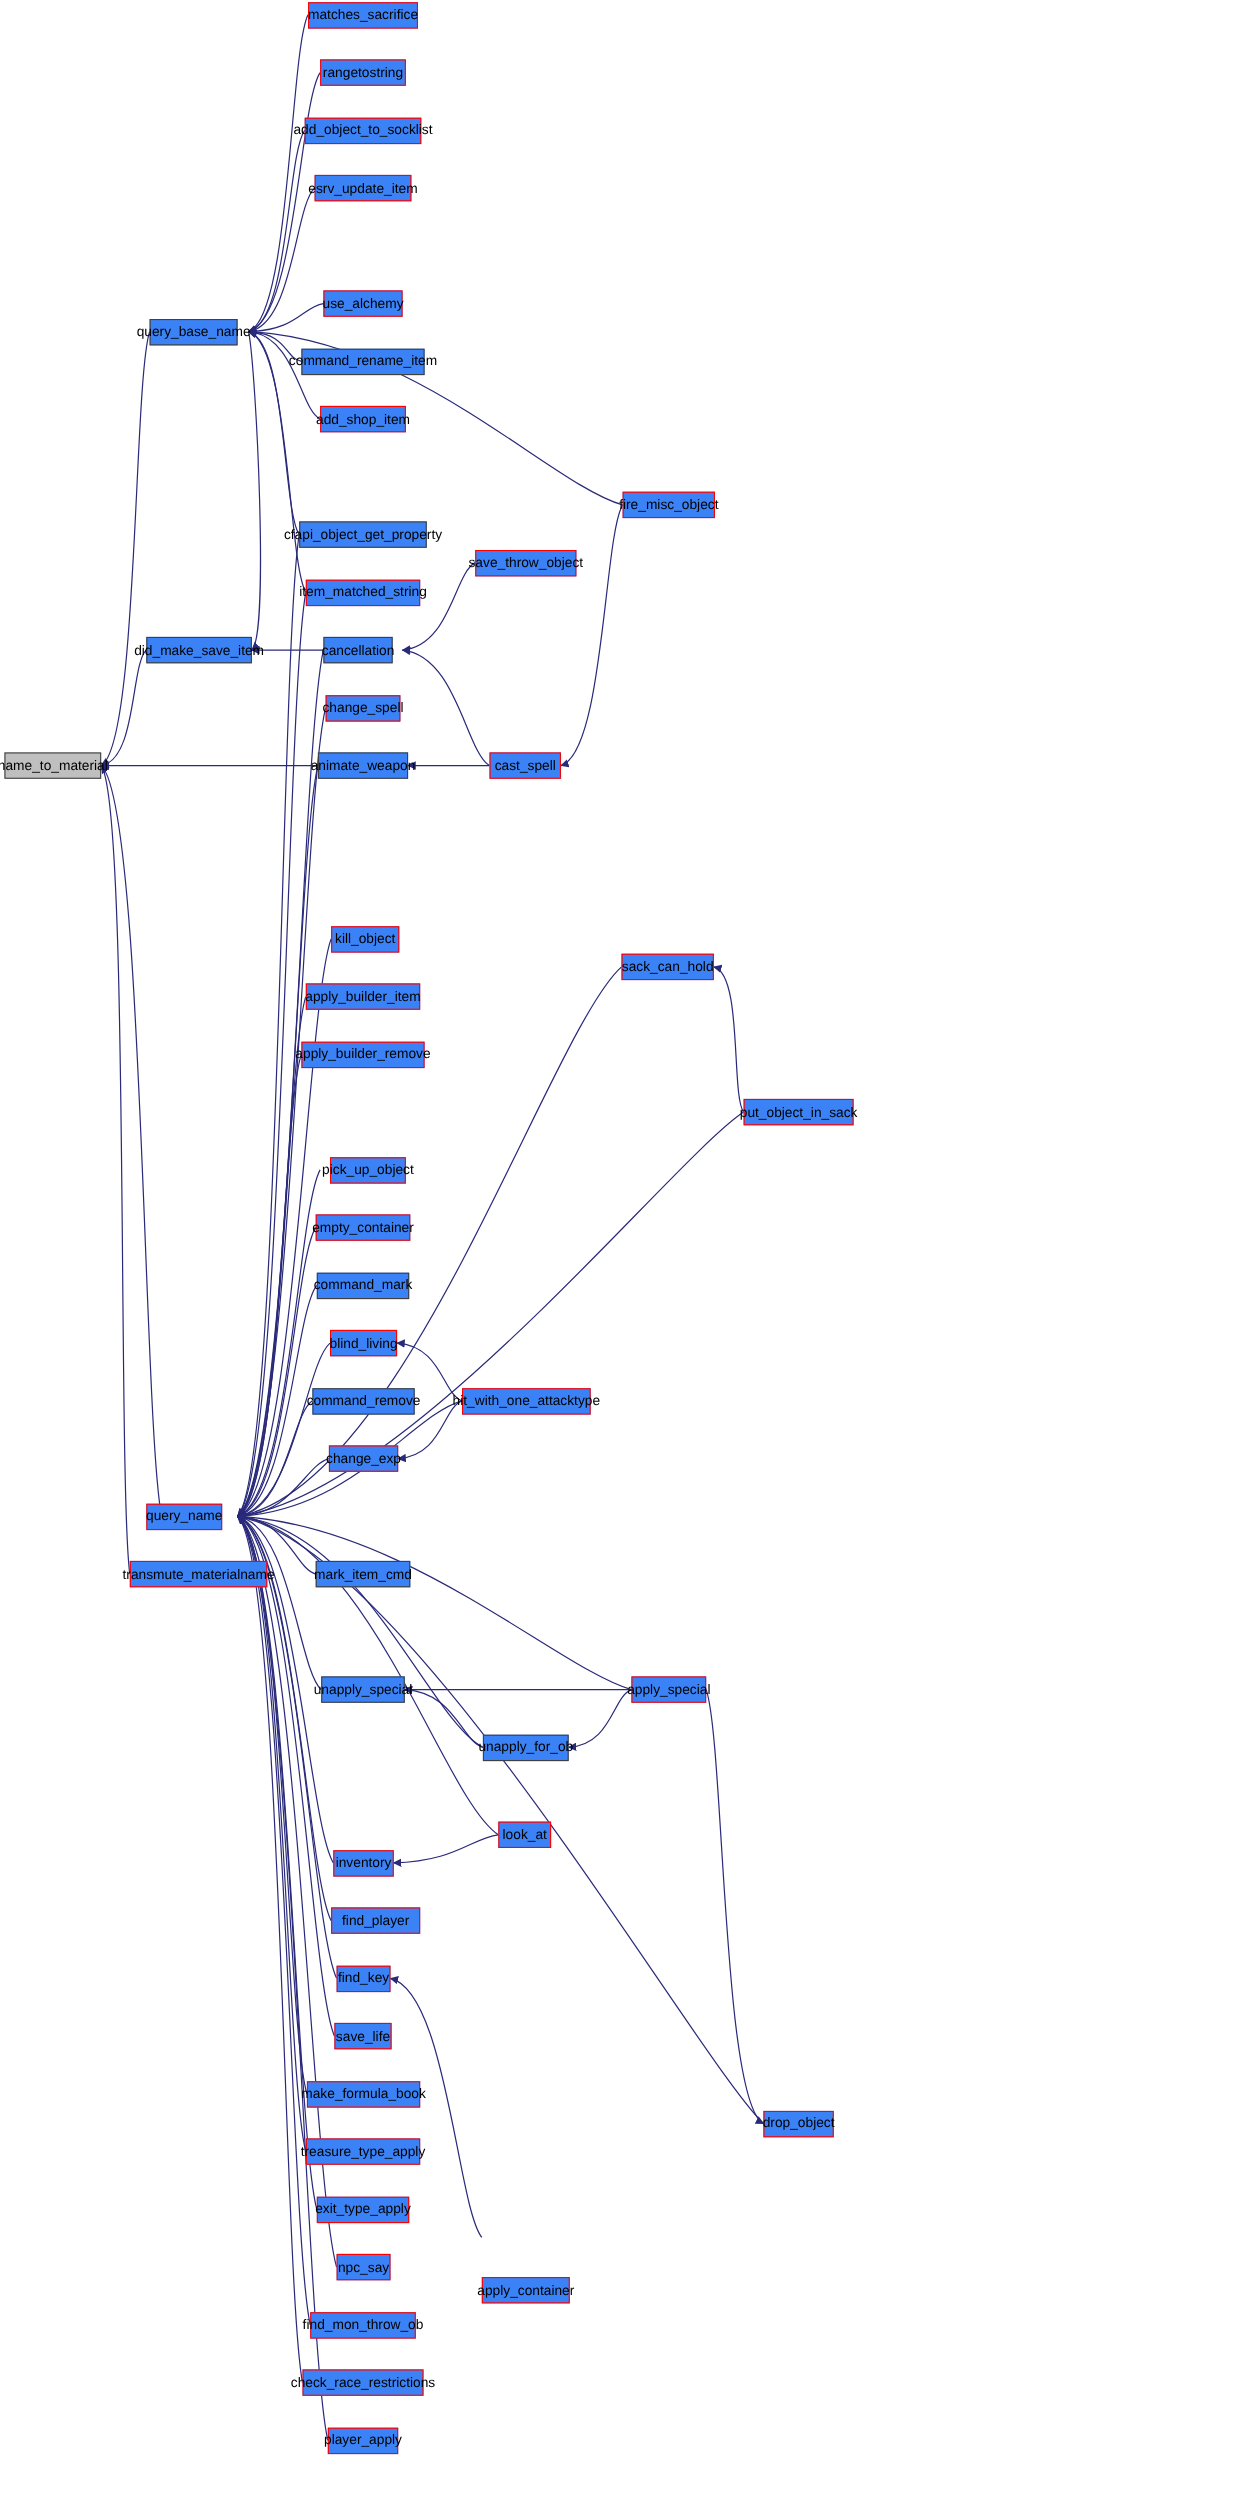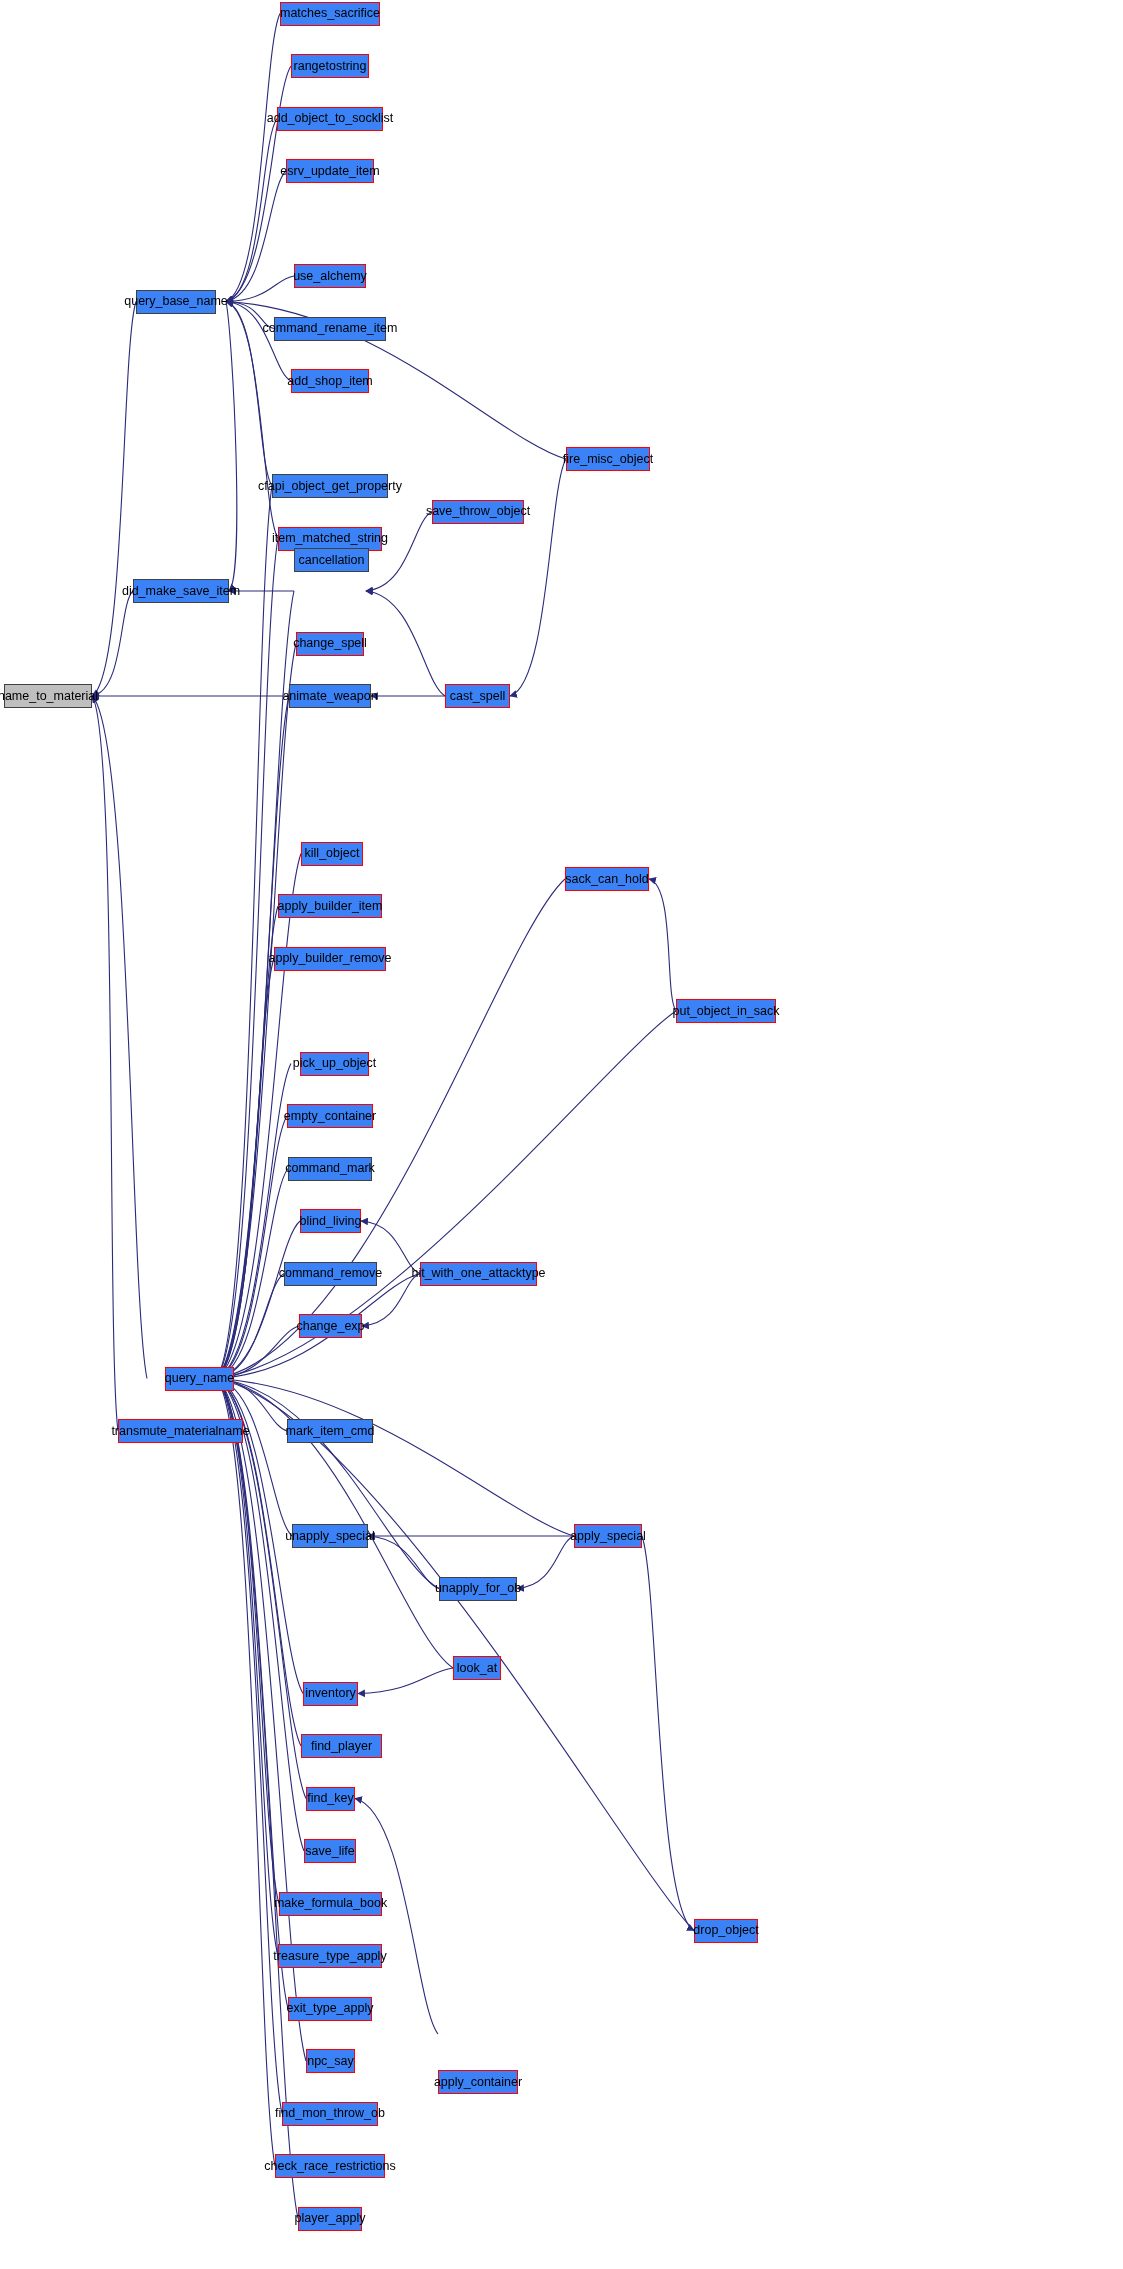--- a/index.html
+++ b/index.html
@@ -161,21 +161,21 @@
       </div>
       <div class="node" style="left: 432px; top: 499.5px; width: 92px;">
         <span class="node-label">save_throw_object</span>
       </div>
       <div class="node" style="left: 278px; top: 526.5px; width: 104px;">
         <span class="node-label">item_matched_string</span>
       </div>
       <div class="node black" style="left: 133px; top: 579px; width: 96px;">
         <span class="node-label">did_make_save_item</span>
       </div>
-      <div class="node black" style="left: 294px; top: 548px; width: 75px;">
+      <div class="node black" style="left: 294px; top: 579px; width: 63px;">
         <span class="node-label">cancellation</span>
       </div>
       <div class="node" style="left: 296px; top: 631.5px; width: 68px;">
         <span class="node-label">change_spell</span>
       </div>
       <div class="node root" style="left: 4px; top: 684px; width: 88px;">
         <span class="node-label">name_to_material</span>
       </div>
       <div class="node black" style="left: 289px; top: 684px; width: 82px;">
         <span class="node-label">animate_weapon</span>
@@ -212,21 +212,21 @@
       </div>
       <div class="node black" style="left: 284px; top: 1261.5px; width: 93px;">
         <span class="node-label">command_remove</span>
       </div>
       <div class="node" style="left: 420px; top: 1261.5px; width: 117px;">
         <span class="node-label">hit_with_one_attacktype</span>
       </div>
       <div class="node" style="left: 299px; top: 1314px; width: 63px;">
         <span class="node-label">change_exp</span>
       </div>
-      <div class="node" style="left: 165px; top: 1366.5px; width: 69px;">
+      <div class="node" style="left: 133px; top: 1366.5px; width: 69px;">
         <span class="node-label">query_name</span>
       </div>
       <div class="node black" style="left: 287px; top: 1419px; width: 86px;">
         <span class="node-label">mark_item_cmd</span>
       </div>
       <div class="node" style="left: 118px; top: 1419px; width: 125px;">
         <span class="node-label">transmute_materialname</span>
       </div>
       <div class="node black" style="left: 292px; top: 1524px; width: 76px;">
         <span class="node-label">unapply_special</span>

